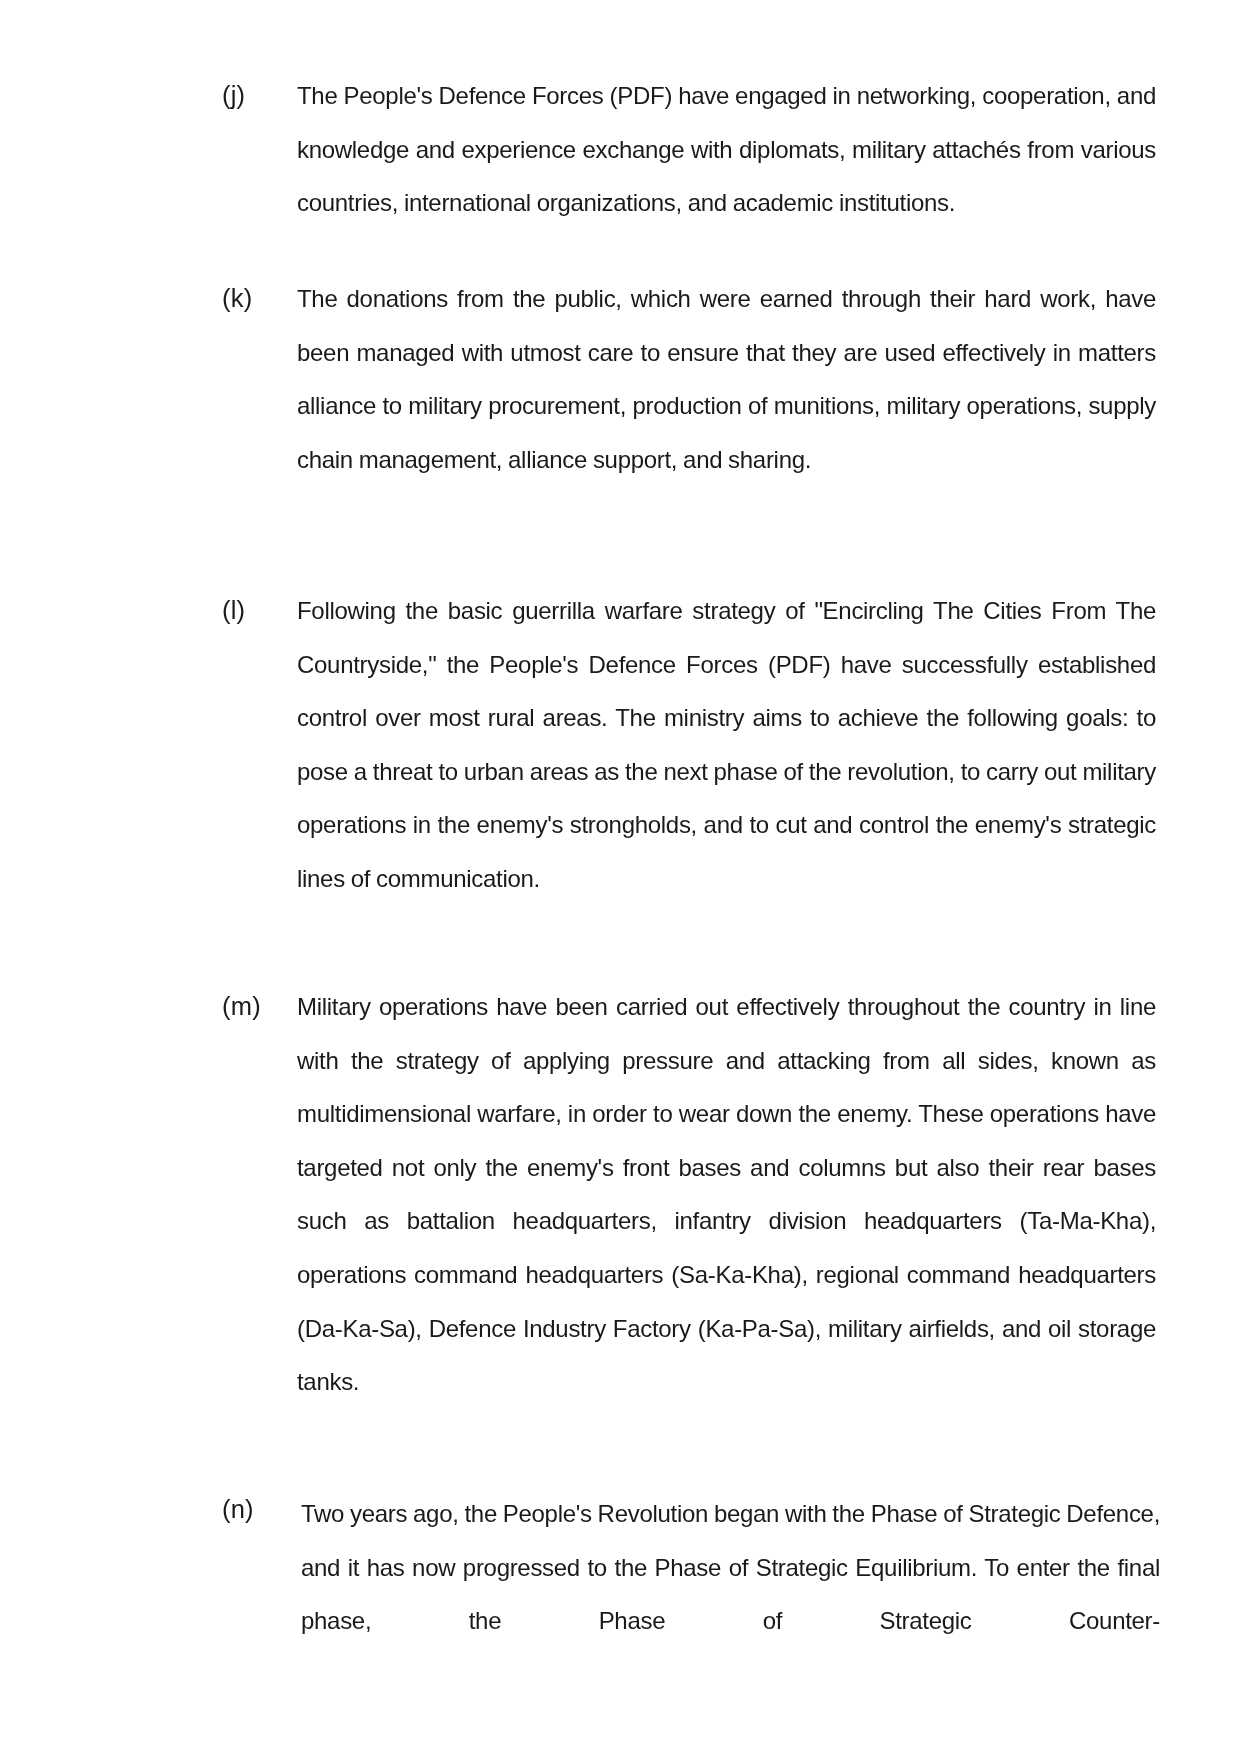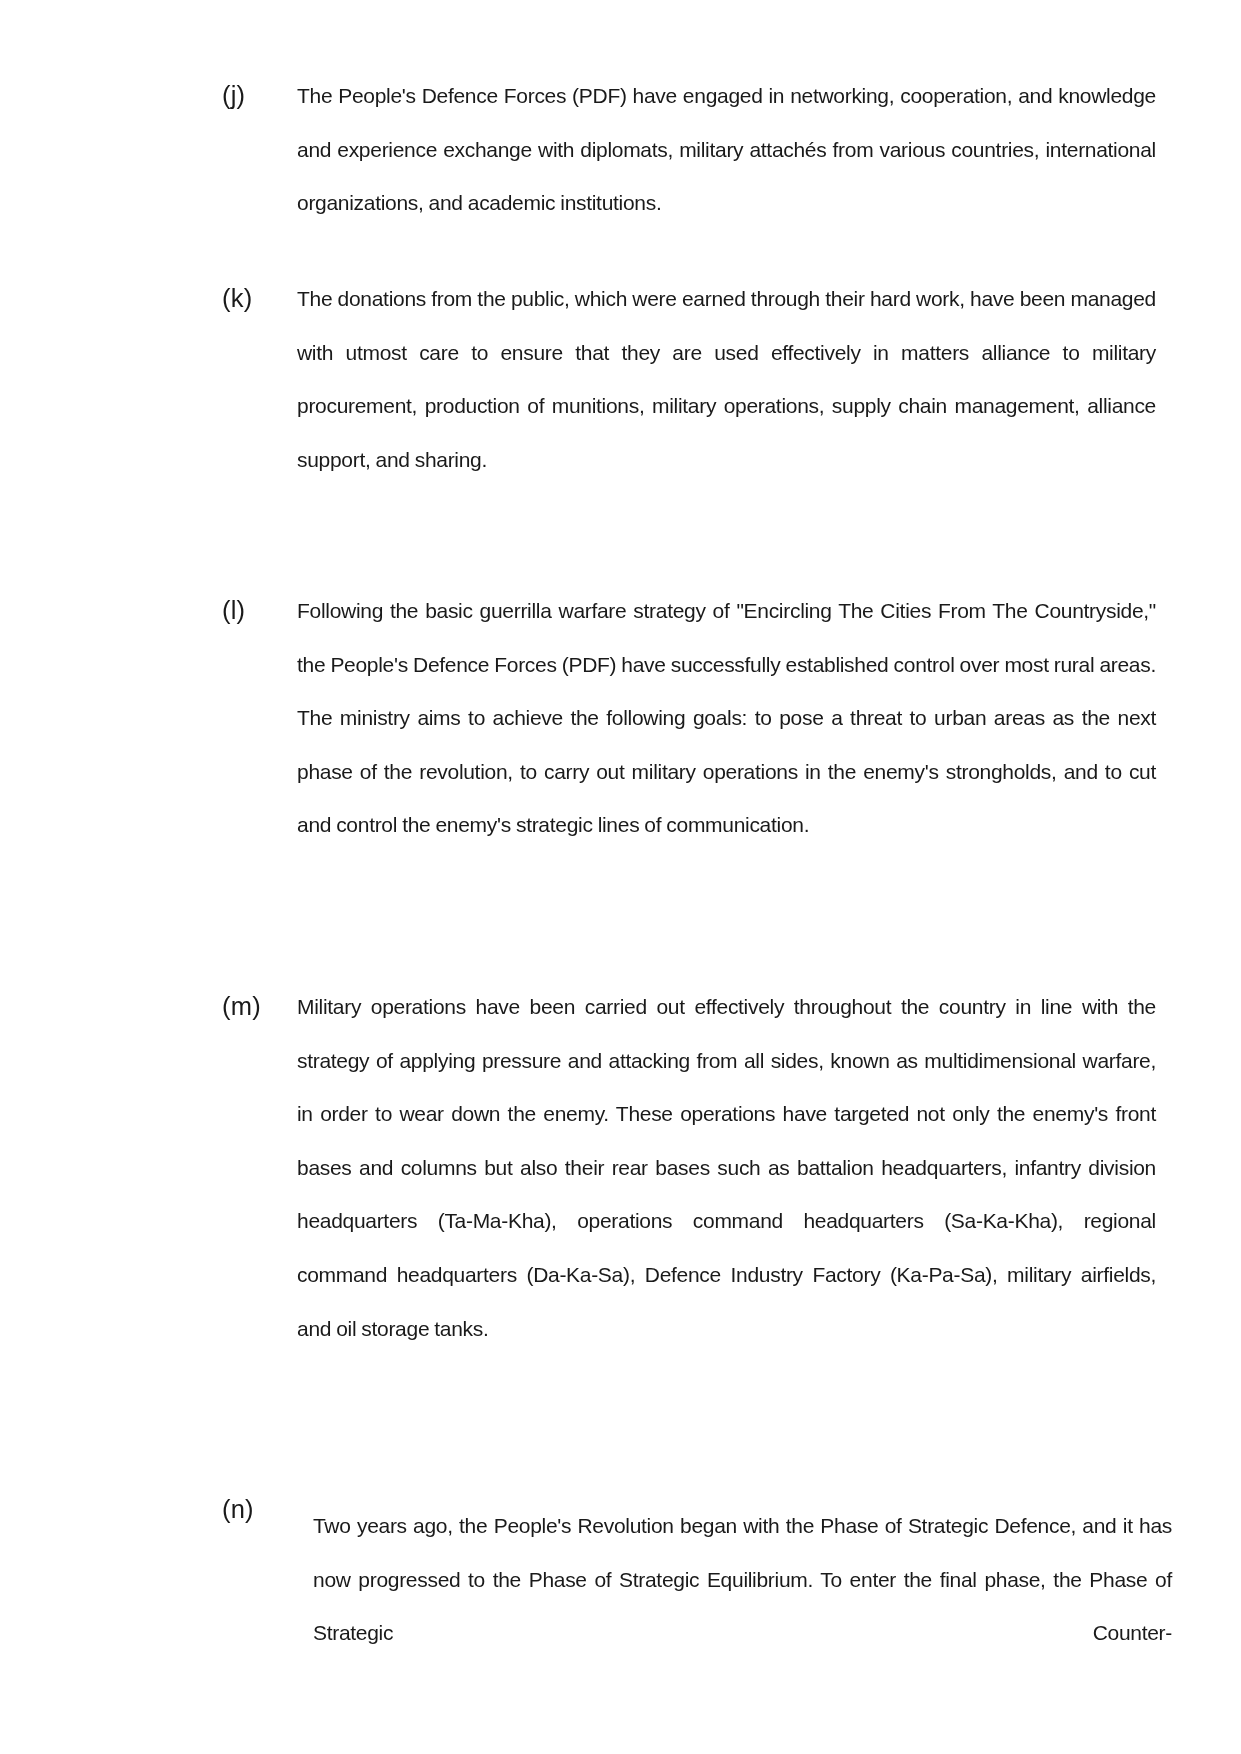--- a/index.html
+++ b/index.html
@@ -33,21 +33,21 @@
       top: 0;
       font-size: 25.5px;
       line-height: 53.6px;
       letter-spacing: 0.2px;
     }
     .body {
       position: absolute;
       left: 75px;
       top: 0;
       width: 859px;
-      font-size: 21px;
+      font-size: 24px;
       line-height: 53.6px;
       text-align: justify;
       letter-spacing: -0.3px;
       word-spacing: -0.5px;
     }
     .item-last .body {
       text-align-last: auto;
     }
   </style>
 </head>
@@ -70,16 +70,16 @@
     <p class="body" style="margin:0;">Following the basic guerrilla warfare strategy of "Encircling The Cities From The Countryside," the People's Defence Forces (PDF) have successfully established control over most rural areas. The ministry aims to achieve the following goals: to pose a threat to urban areas as the next phase of the revolution, to carry out military operations in the enemy's strongholds, and to cut and control the enemy's strategic lines of communication.</p>
   </div>
 
   <div class="item" style="top:980px;">
     <span class="label">(m)</span>
     <p class="body" style="margin:0;">Military operations have been carried out effectively throughout the country in line with the strategy of applying pressure and attacking from all sides, known as multidimensional warfare, in order to wear down the enemy. These operations have targeted not only the enemy's front bases and columns but also their rear bases such as battalion headquarters, infantry division headquarters (Ta-Ma-Kha), operations command headquarters (Sa-Ka-Kha), regional command headquarters (Da-Ka-Sa), Defence Industry Factory (Ka-Pa-Sa), military airfields, and oil storage tanks.</p>
   </div>
 
   <div class="item item-last" style="top:1483px;">
     <span class="label">(n)</span>
-    <p class="body" style="margin:16px; text-align-last: justify;">Two years ago, the People's Revolution began with the Phase of Strategic Defence, and it has now progressed to the Phase of Strategic Equilibrium. To enter the final phase, the Phase of Strategic Counter-</p>
+    <p class="body" style="margin:4px; text-align-last: justify;">Two years ago, the People's Revolution began with the Phase of Strategic Defence, and it has now progressed to the Phase of Strategic Equilibrium. To enter the final phase, the Phase of Strategic Counter-</p>
   </div>
 
 </div>
 
 </body></html>

